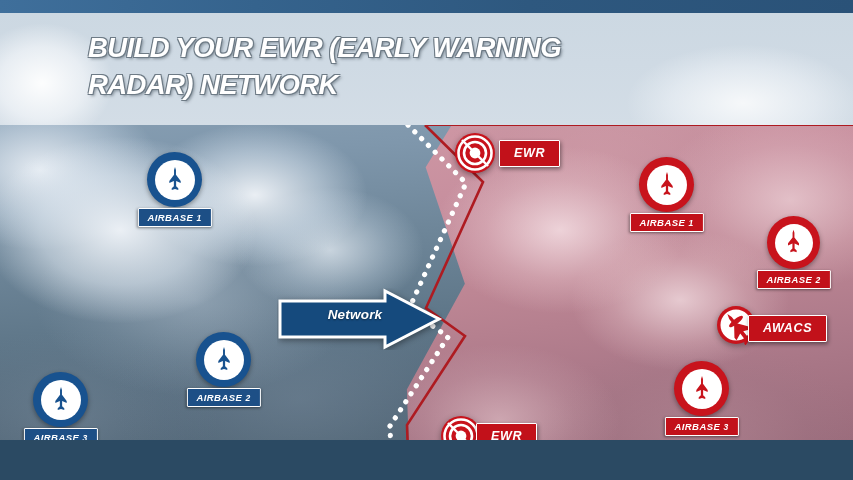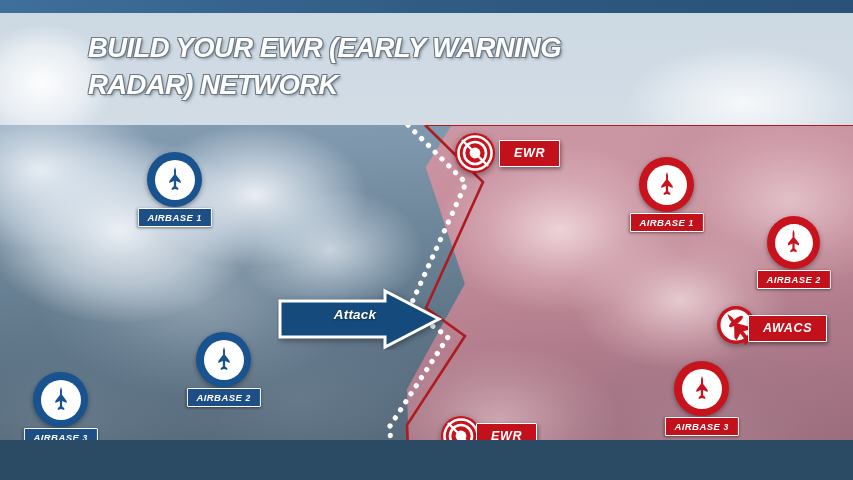--- a/index.html
+++ b/index.html
@@ -198,21 +198,21 @@
     <div class="header-cloud-a"></div>
     <div class="header-cloud-b"></div>
   </div>
   <div class="title">Build Your EWR (Early Warning
 Radar) Network</div>
 
   <div class="attack-arrow">
     <svg width="165" height="62" viewBox="0 0 165 62">
       <polygon points="3,13 108,13 108,3 162,31 108,59 108,49 3,49" fill="#154a7d" stroke="#ffffff" stroke-width="3" stroke-linejoin="miter" style="filter:drop-shadow(1px 2px 3px rgba(0,0,0,.40))"></polygon>
     </svg>
-    <div class="attack-label">Attack</div>
+    <div class="attack-label">Network</div>
   </div>
 
   <div class="marker" style="left:147px; top:152px;">
     <div class="node-circle blue" style="width:55px;height:55px;">
       <div class="node-inner" style="width:40px;height:40px;">
         <svg width="28" height="28" viewBox="0 0 64 64">
           <path d="M32 2 L34.2 9 L34.2 20 L45 34 L45 39 L34.6 34.5 L34.6 46 L39.5 51 L39.5 55 L32 52.5 L24.5 55 L24.5 51 L29.4 46 L29.4 34.5 L19 39 L19 34 L29.8 20 L29.8 9 Z" fill="#18528f"></path>
         </svg>
       </div>
     </div>

